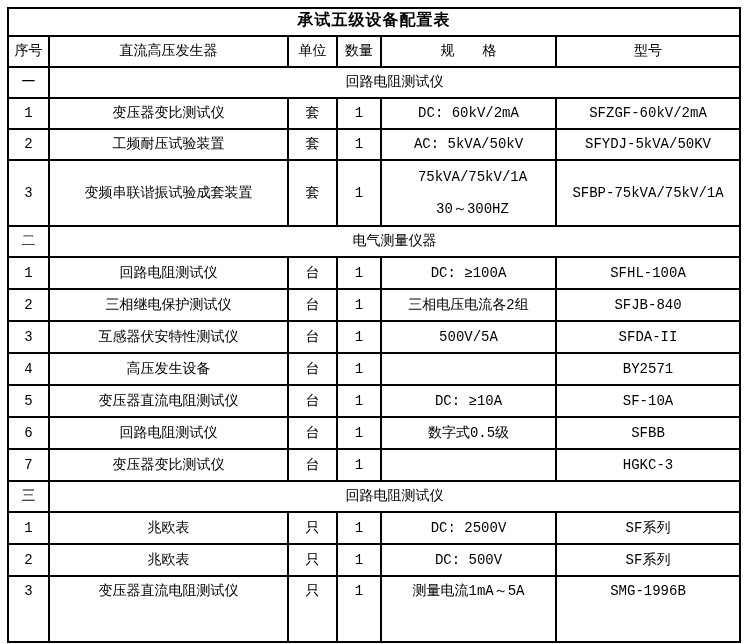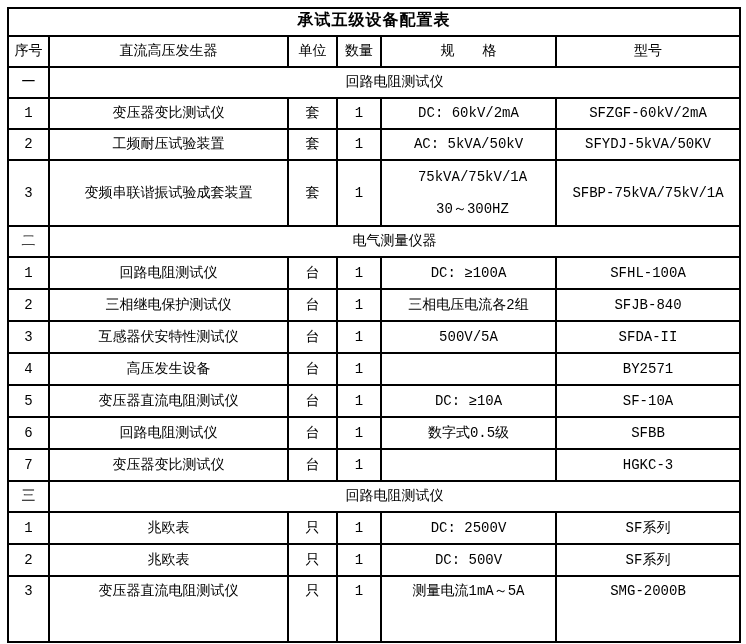--- a/index.html
+++ b/index.html
@@ -167,16 +167,16 @@
     <td>1</td>
     <td>DC: 500V</td>
     <td>SF系列</td>
   </tr>
   <tr class="data-row last-row">
     <td>3</td>
     <td>变压器直流电阻测试仪</td>
     <td>只</td>
     <td>1</td>
     <td>测量电流1mA～5A</td>
-    <td>SMG-2000B</td>
+    <td>SMG-1996B</td>
   </tr>
 </tbody>
   </table>
 
 </body></html>

